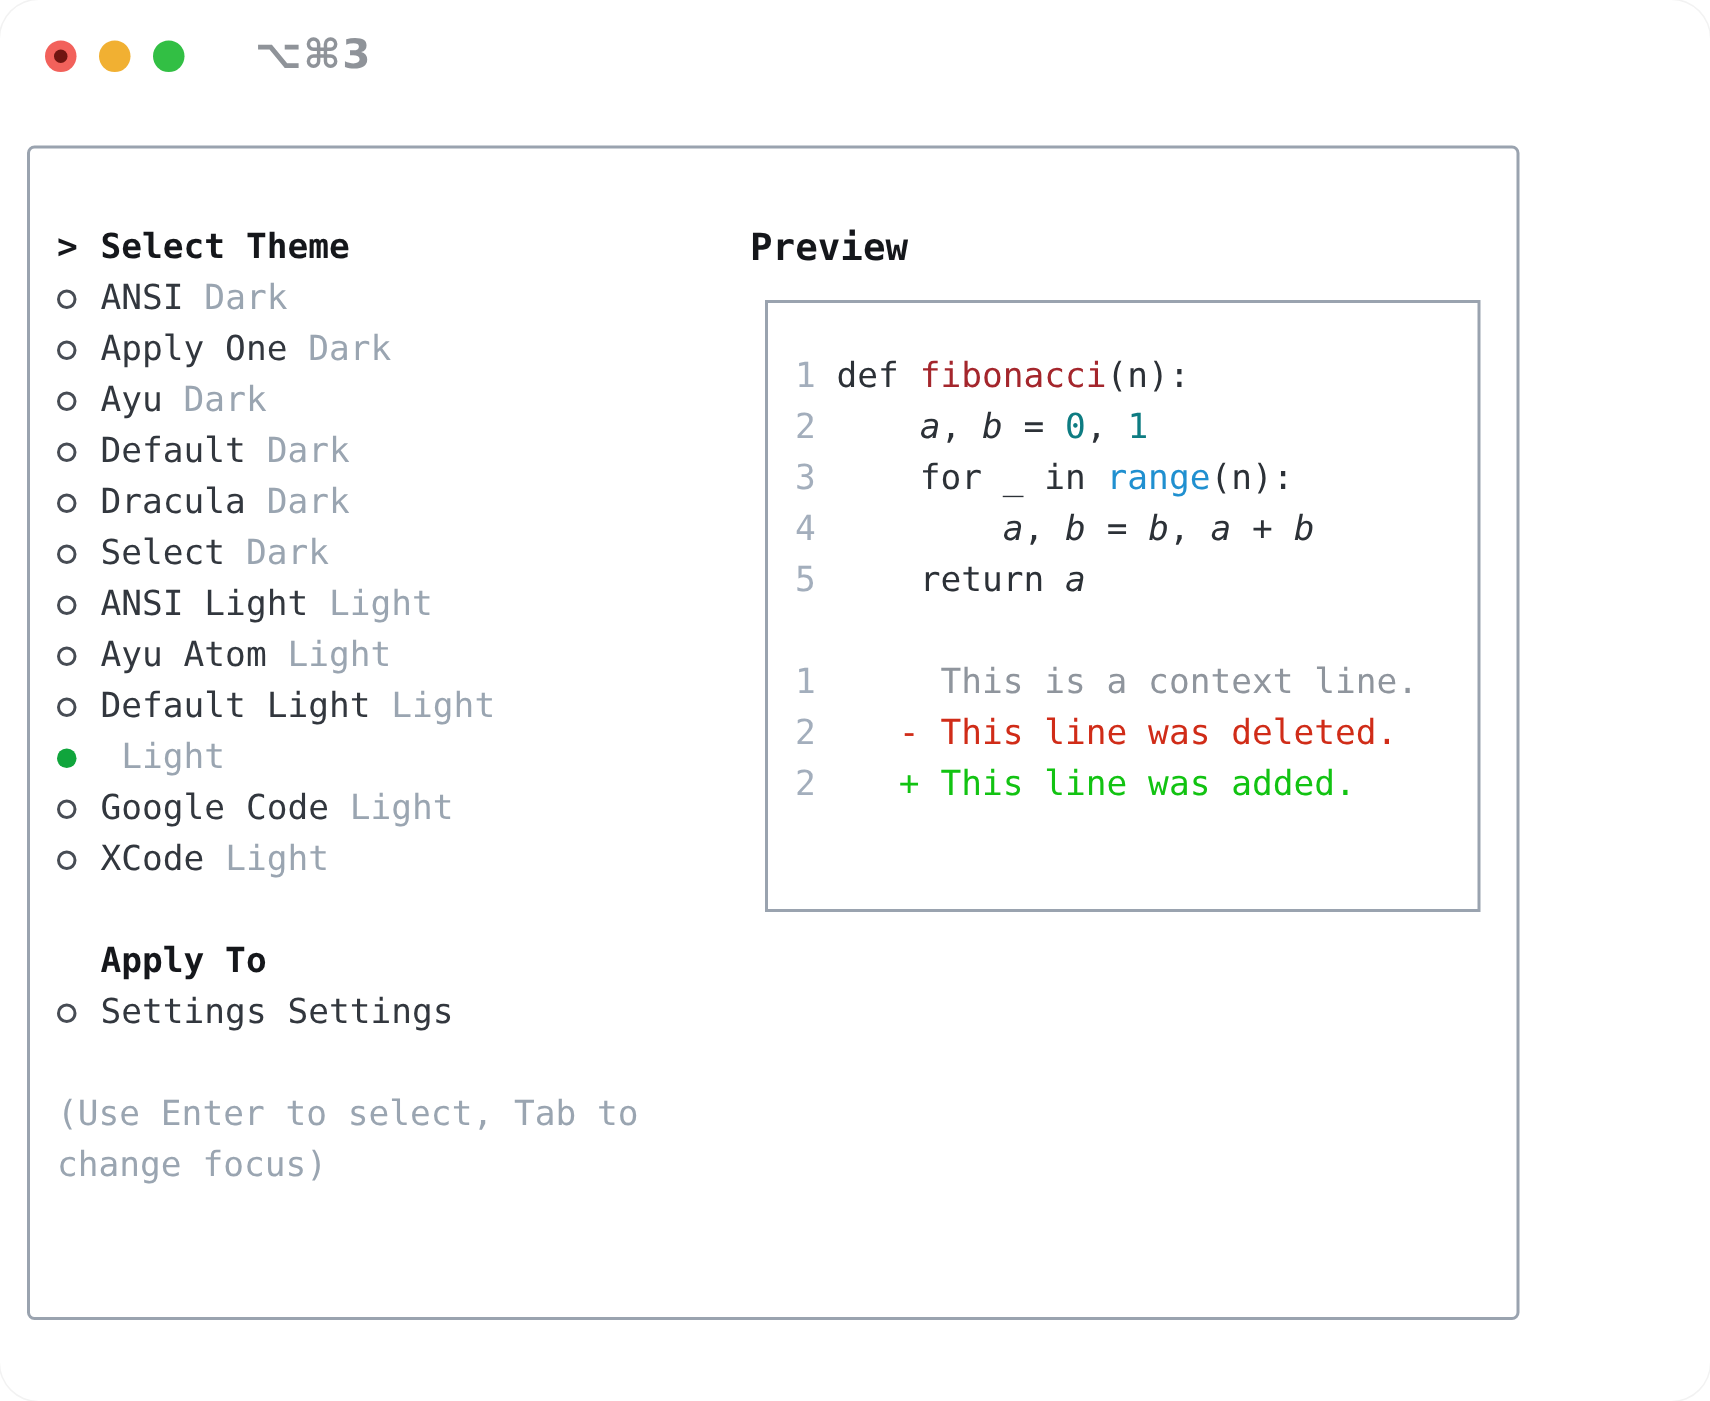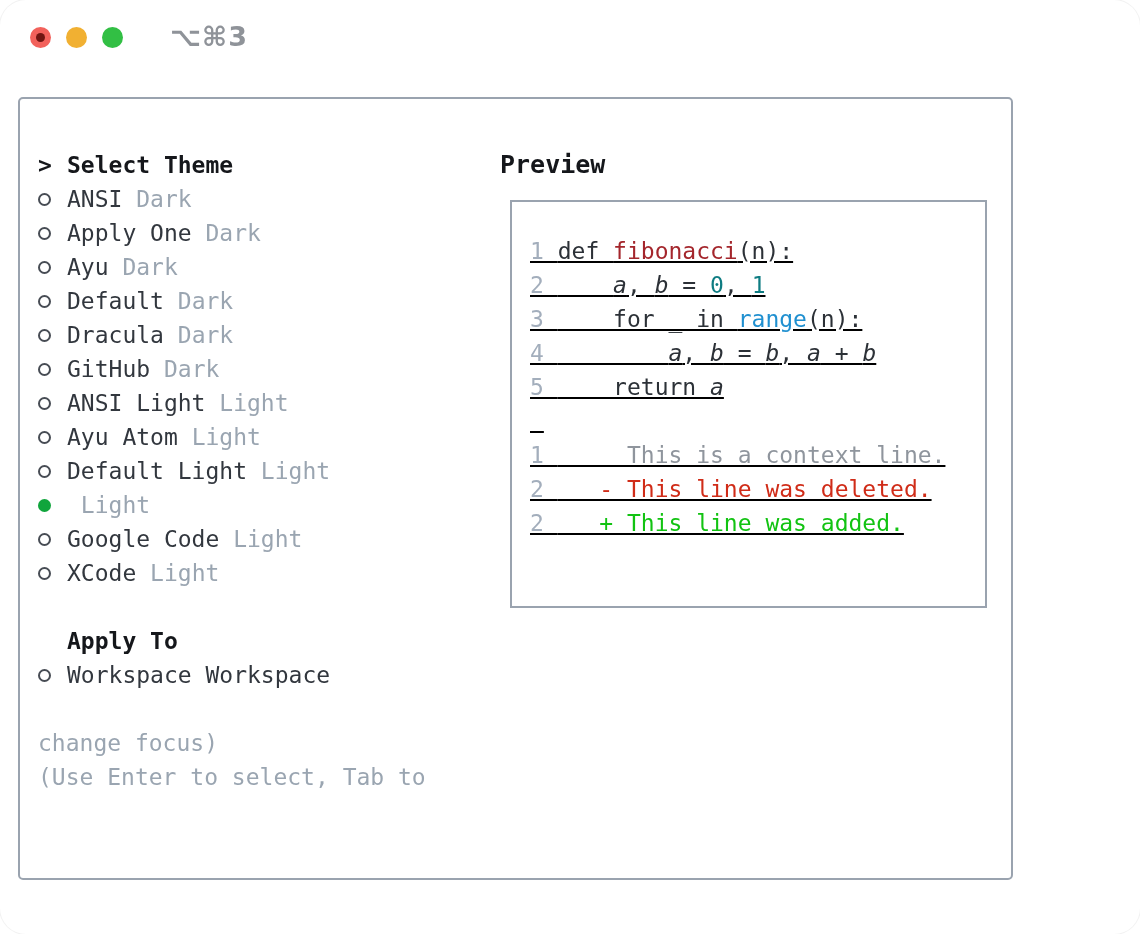--- a/index.html
+++ b/index.html
@@ -31,21 +31,21 @@
   .heading{font-weight:bold;color:#15171b;}
   .opt .label-name{color:var(--text-dark);}
   .opt.selected .label-name{color:var(--accent-green);}
   .muted{color:var(--muted-gray);}
   .spacer{height:34px;}
   .hint-line{height:34px;line-height:34px;color:var(--muted-gray);white-space:pre;}
   
   .preview-heading{position:absolute;left:500px;top:148px;height:34px;line-height:34px;
                    font-size:25px;font-weight:bold;color:#15171b;}
   .preview-box{position:absolute;left:510px;top:200px;width:477px;height:408px;box-sizing:border-box;
-               border:2px solid var(--border-gray);background:#fff;overflow:hidden;text-decoration:underline;}
+               border:2px solid var(--border-gray);background:#fff;overflow:hidden;}
   .preview-code{margin:0;padding:32px 0 0 18px;font-size:23px;line-height:34px;white-space:pre;}
   .pline{height:34px;white-space:pre;}
   .ln{color:var(--line-number-gray);}
   .code{color:#2c3137;}
   .func{color:var(--function-red);}
   .num{color:var(--number-teal);}
   .builtin{color:var(--builtin-blue);}
   .var{font-style:italic;}
   .ctx{color:var(--context-gray);}
   .del{color:var(--deleted-red);}
@@ -69,39 +69,39 @@
     <div class="row">
       <span class="prompt">&gt;</span>
       <span class="heading">Select Theme</span>
     </div>
     <div id="theme-list">
         <div class="row opt"><span class="bcol"><span class="bullet"></span></span><span class="label-name">ANSI</span><span class="muted"> Dark</span></div>
         <div class="row opt"><span class="bcol"><span class="bullet"></span></span><span class="label-name">Apply One</span><span class="muted"> Dark</span></div>
         <div class="row opt"><span class="bcol"><span class="bullet"></span></span><span class="label-name">Ayu</span><span class="muted"> Dark</span></div>
         <div class="row opt"><span class="bcol"><span class="bullet"></span></span><span class="label-name">Default</span><span class="muted"> Dark</span></div>
         <div class="row opt"><span class="bcol"><span class="bullet"></span></span><span class="label-name">Dracula</span><span class="muted"> Dark</span></div>
-        <div class="row opt"><span class="bcol"><span class="bullet"></span></span><span class="label-name">GitHub</span><span class="muted"> Dark</span></div>
+        <div class="row opt"><span class="bcol"><span class="bullet"></span></span><span class="label-name">Select</span><span class="muted"> Dark</span></div>
         <div class="row opt"><span class="bcol"><span class="bullet"></span></span><span class="label-name">ANSI Light</span><span class="muted"> Light</span></div>
         <div class="row opt"><span class="bcol"><span class="bullet"></span></span><span class="label-name">Ayu Atom</span><span class="muted"> Light</span></div>
         <div class="row opt"><span class="bcol"><span class="bullet"></span></span><span class="label-name">Default Light</span><span class="muted"> Light</span></div>
         <div class="row opt selected"><span class="bcol"><span class="bullet filled"></span></span><span class="muted"> Light</span></div>
         <div class="row opt"><span class="bcol"><span class="bullet"></span></span><span class="label-name">Google Code</span><span class="muted"> Light</span></div>
         <div class="row opt"><span class="bcol"><span class="bullet"></span></span><span class="label-name">XCode</span><span class="muted"> Light</span></div>
       </div>
     <div class="spacer"></div>
     <div class="row">
       <span class="bcol"></span>
       <span class="heading">Apply To</span>
     </div>
     <div id="apply-list">
-        <div class="row opt"><span class="bcol"><span class="bullet"></span></span><span class="label-name">Workspace Workspace</span></div>
+        <div class="row opt"><span class="bcol"><span class="bullet"></span></span><span class="label-name">Settings Settings</span></div>
       </div>
     <div class="spacer"></div>
+    <div class="hint-line">(Use Enter to select, Tab to</div>
     <div class="hint-line">change focus)</div>
-    <div class="hint-line">(Use Enter to select, Tab to</div>
   </div>
 
   <div class="preview-heading">Preview</div>
 
   <div class="preview-box">
     <div class="preview-code" id="preview-code"><div class="pline"><span class="ln">1 </span><span class="code">def </span><span class="func">fibonacci</span><span class="code">(n):</span></div><div class="pline"><span class="ln">2 </span><span class="code">    </span><span class="code var">a</span><span class="code">, </span><span class="code var">b</span><span class="code"> = </span><span class="num">0</span><span class="code">, </span><span class="num">1</span></div><div class="pline"><span class="ln">3 </span><span class="code">    for _ in </span><span class="builtin">range</span><span class="code">(n):</span></div><div class="pline"><span class="ln">4 </span><span class="code">        </span><span class="code var">a</span><span class="code">, </span><span class="code var">b</span><span class="code"> = </span><span class="code var">b</span><span class="code">, </span><span class="code var">a</span><span class="code"> + </span><span class="code var">b</span></div><div class="pline"><span class="ln">5 </span><span class="code">    return </span><span class="code var">a</span></div><div class="pline"> </div><div class="pline"><span class="ln">1 </span><span class="ctx">     This is a context line.</span></div><div class="pline"><span class="ln">2 </span><span class="del">   - This line was deleted.</span></div><div class="pline"><span class="ln">2 </span><span class="add">   + This line was added.</span></div></div>
   </div>
 
 </div>
 

